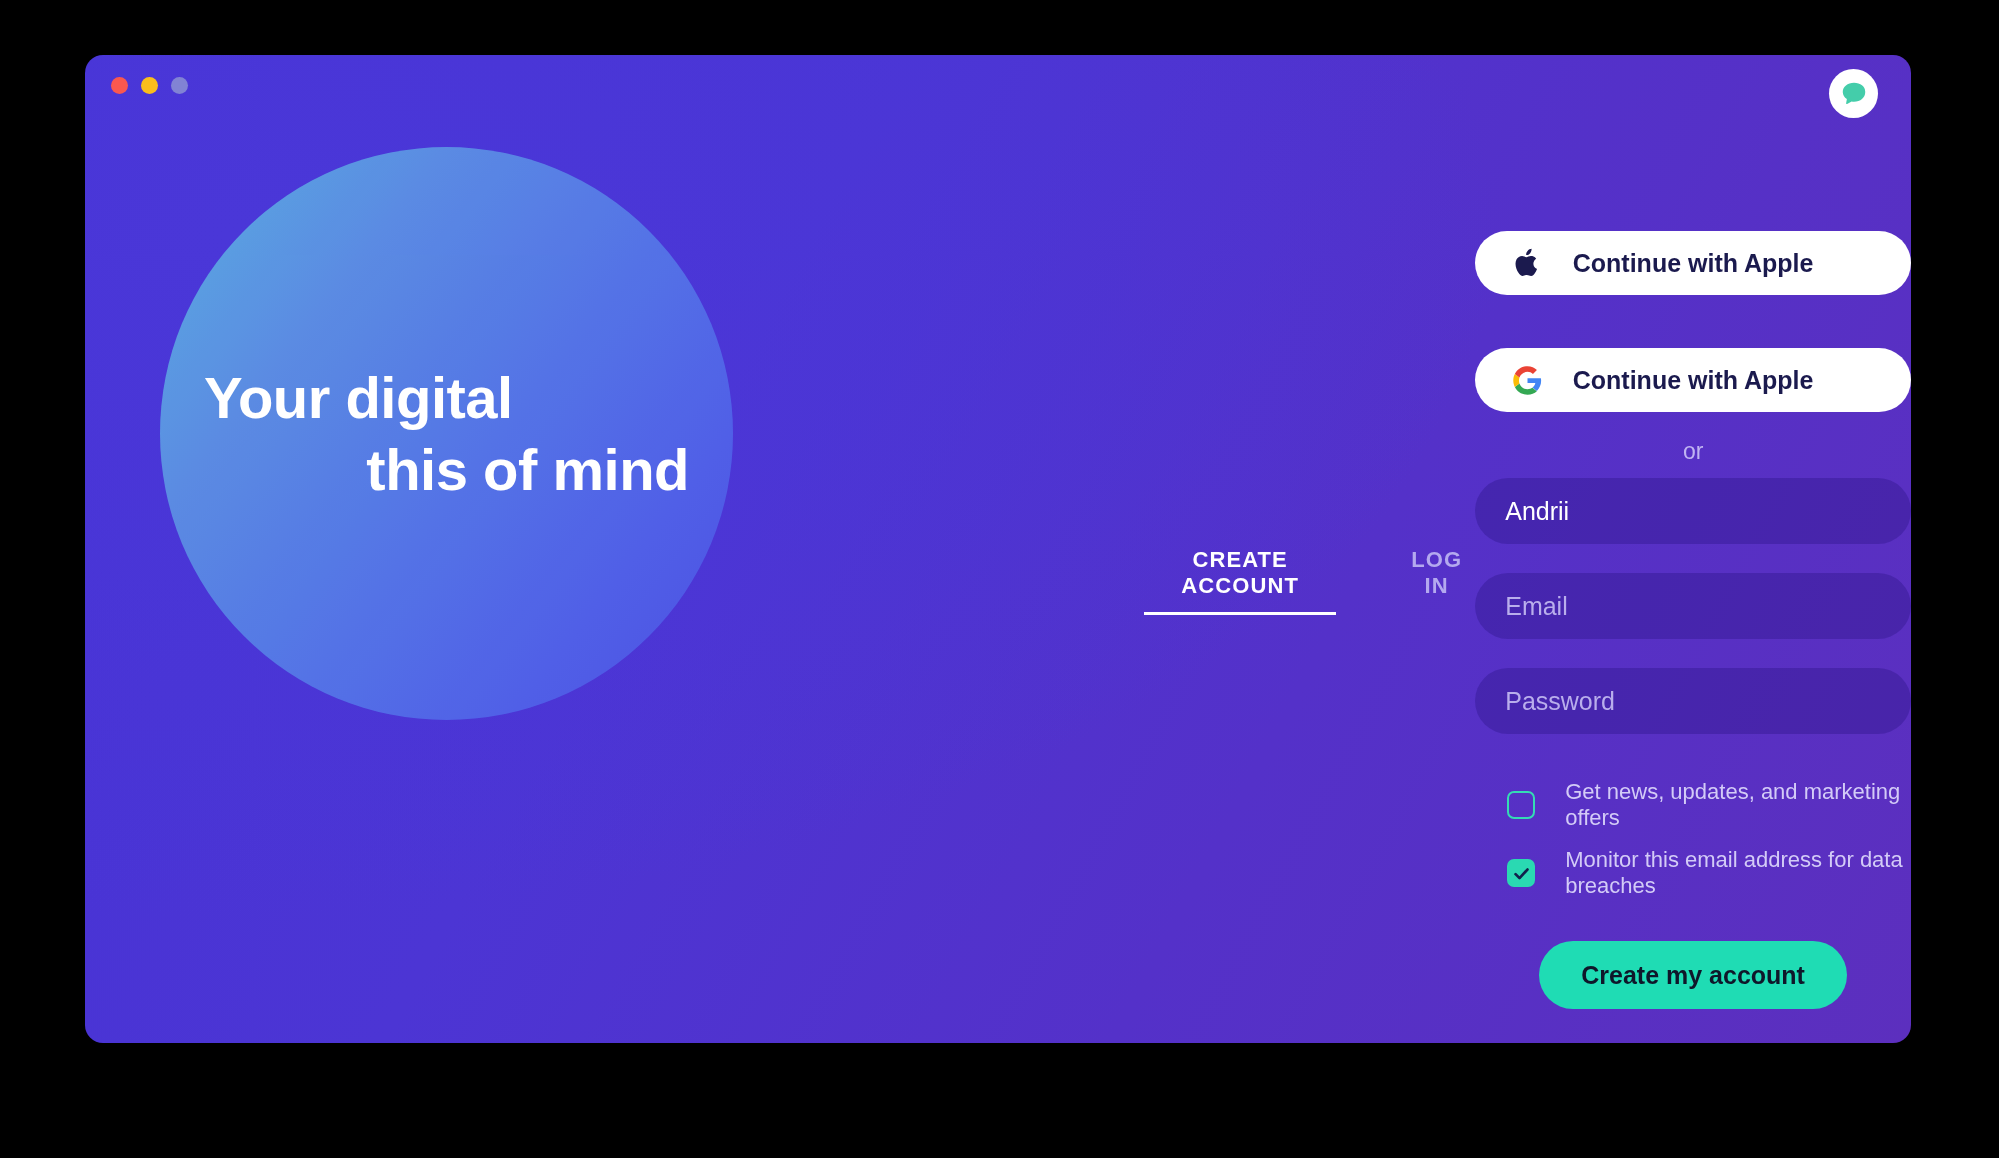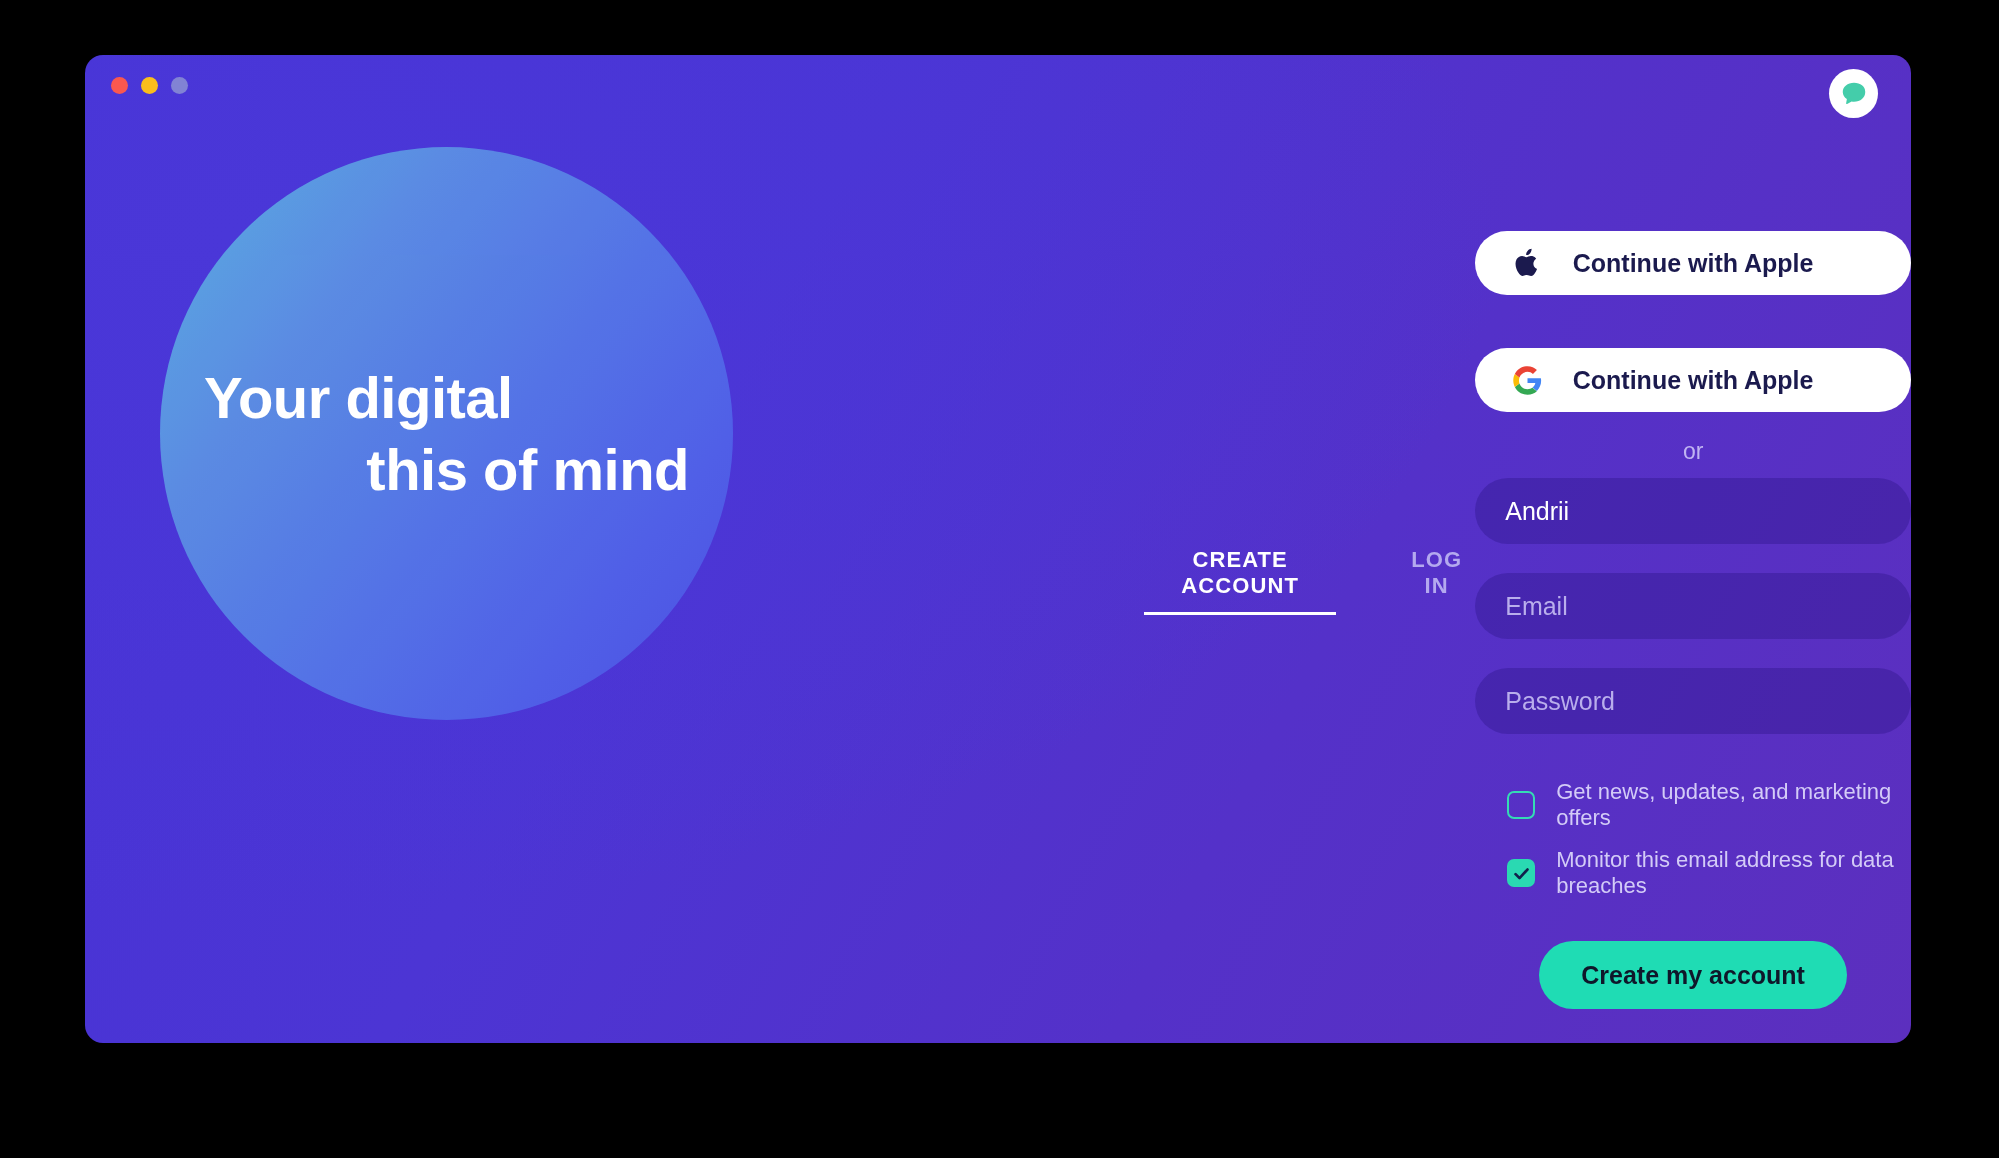--- a/index.html
+++ b/index.html
@@ -137,21 +137,21 @@
     background:rgba(33,14,120,0.30);
     color:#ffffff;
     font-family:inherit;
     font-size:25px;
     padding:0 30px;
     margin-bottom:29px;
   }
   .field::placeholder { color:#b9aeec; }
 
   .checks { margin-top:16px; display:flex; flex-direction:column; gap:16px; padding-left:32px; }
-  .check-row { display:flex; align-items:center; gap:21px; cursor:pointer; }
+  .check-row { display:flex; align-items:center; gap:30px; cursor:pointer; }
   .box {
     width:28px; height:28px; flex:0 0 28px;
     border-radius:7px;
     display:flex; align-items:center; justify-content:center;
   }
   .box.off { border:2.5px solid #34dcb4; background:transparent; }
   .box.on  { background:#2ad9b2; border:2.5px solid #2ad9b2; }
   .box.on svg { width:19px; height:19px; display:block; }
   .check-label { color:#d3cbf7; font-size:22px; }
 

